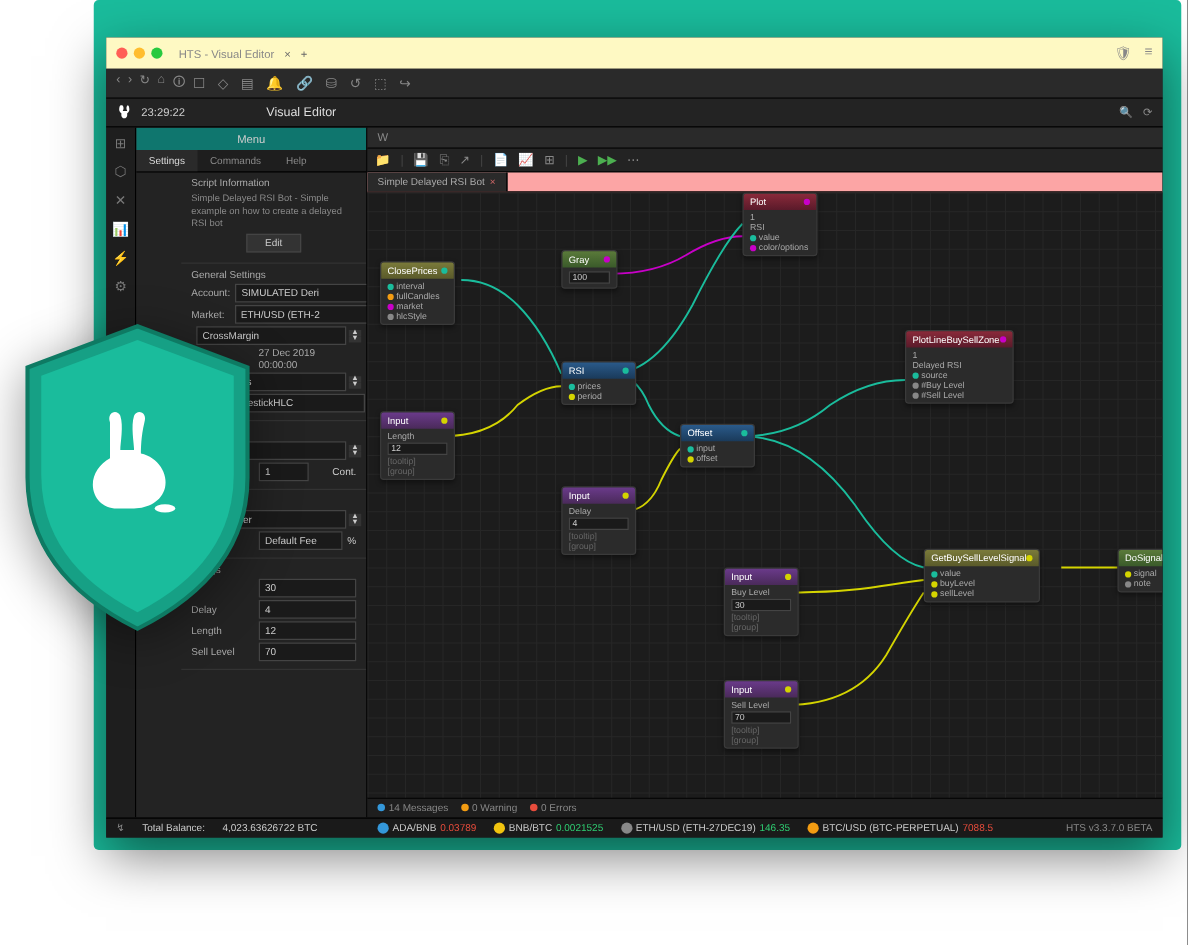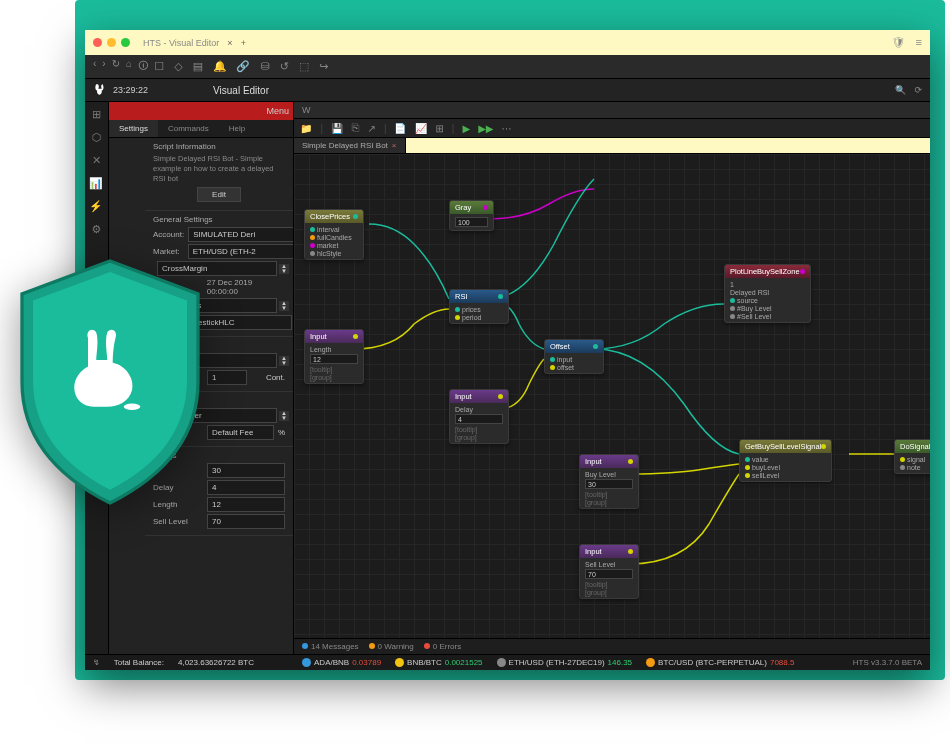--- a/index.html
+++ b/index.html
@@ -18,39 +18,39 @@
 .rabbit-icon { width: 14px; height: 14px; margin-right: 6px; }
 .time { font-size: 9px; color: #ccc; margin-right: 20px; }
 .title { flex: 0 0 auto; font-size: 10px; color: #ddd; margin-left: 45px; }
 .main-area { display: flex; flex: 1; overflow: hidden; }
 .left-rail { width: 24px; background: #1e1e1e; border-right: 1px solid #000; display: flex; flex-direction: column; align-items: center; padding-top: 6px; gap: 10px; color: #777; font-size: 11px; }
 .left-rail div { cursor: pointer; }
 .sidebar { width: 185px; background: #232323; border-right: 1px solid #000; display: flex; flex-direction: column; overflow: hidden; }
 .sidebar-tabs { display: flex; background: #1e1e1e; border-bottom: 1px solid #000; font-size: 8px; }
 .sidebar-tabs div { padding: 4px 10px; cursor: pointer; color: #888; }
 .sidebar-tabs .active { background: #2a2a2a; color: #ddd; }
-.menu-title { text-align: right; padding: 4px; font-size: 9px; background: #b91c1c; }
+.menu-title { text-align: center; padding: 4px; font-size: 9px; background: #0f766e; }
 .section { padding: 4px 8px; border-bottom: 1px solid #333; margin-left: 36px; }
 .section-h { font-size: 8px; color: #aaa; margin-bottom: 3px; }
 .section-desc { font-size: 7.5px; color: #888; line-height: 1.3; }
 .edit-btn { display: block; margin: 4px auto; padding: 2px 14px; background: #333; border: 1px solid #444; color: #ccc; font-size: 8px; cursor: pointer; }
 .field-row { display: flex; align-items: center; margin: 2px 0; gap: 4px; }
 .field-label { width: 50px; font-size: 8px; color: #aaa; }
 .field-input { flex: 1; background: #1a1a1a; border: 1px solid #444; color: #ccc; font-size: 8px; padding: 2px 4px; min-width: 0; }
 .select-wrap { display: flex; align-items: center; gap: 2px; flex: 1; }
 .spinner-btns { display: flex; flex-direction: column; }
 .spinner-btns span { font-size: 6px; line-height: 5px; background: #333; padding: 0 2px; cursor: pointer; }
 .editor-area { flex: 1; display: flex; flex-direction: column; background: #1a1a1a; }
 .editor-header { display: flex; align-items: center; background: #2a2a2a; padding: 3px 8px; border-bottom: 1px solid #000; font-size: 9px; color: #aaa; }
 .editor-header .etitle { flex: 1; text-align: center; }
 .editor-toolbar { display: flex; align-items: center; background: #232323; padding: 3px 6px; gap: 8px; border-bottom: 1px solid #000; color: #888; font-size: 10px; }
 .editor-toolbar .tb-icon { cursor: pointer; }
 .editor-toolbar .play { color: #4caf50; }
 .editor-toolbar .ff { color: #4caf50; }
-.file-tabs { display: flex; background: #fef9c3; font-size: 8px; border-bottom: 1px solid #000; }
+.file-tabs { display: flex; background: #fca5a5; font-size: 8px; border-bottom: 1px solid #000; }
 .file-tab { padding: 3px 8px; background: #2a2a2a; border-right: 1px solid #000; color: #aaa; display: flex; align-items: center; gap: 4px; }
 .file-tab .close-x { color: #c66; cursor: pointer; }
 .canvas { flex: 1; background: #1c1c1c; background-image: linear-gradient(#262626 1px, transparent 1px), linear-gradient(90deg, #262626 1px, transparent 1px); background-size: 15px 15px; position: relative; overflow: hidden; }
 .node { position: absolute; background: #2b2b2b; border: 1px solid #3a3a3a; border-radius: 3px; min-width: 60px; box-shadow: 0 2px 4px rgba(0,0,0,0.4); }
 .node-header { padding: 2px 5px; font-size: 7.5px; color: #fff; border-radius: 2px 2px 0 0; display: flex; justify-content: space-between; align-items: center; }
 .node-body { padding: 2px 3px; font-size: 7px; color: #aaa; }
 .node-body div { padding: 0.5px 2px; display: flex; align-items: center; gap: 2px; }
 .port { width: 5px; height: 5px; border-radius: 50%; display: inline-block; }
 .hdr-green { background: linear-gradient(#5a7a3a, #3a5a2a); }
 .hdr-blue { background: linear-gradient(#2a5a8a, #1a3a5a); }
@@ -334,20 +334,42 @@
         <div class="node" style="left:155px;top:46px;min-width:45px">
           <div class="node-header hdr-green">
               <span>Gray</span>
               <span class="port" style="background:#c800c8"></span>
             </div>
           <div class="node-body">
               <div class="input-val">100</div>
             </div>
         </div>
 
+        <div class="node" style="left:300px;top:0px">
+          <div class="node-header hdr-red">
+              <span>Plot</span>
+              <span class="port" style="background:#c800c8"></span>
+            </div>
+          <div class="node-body">
+            <div>
+                <span>1</span>
+              </div>
+            <div>
+                <span>RSI</span>
+              </div>
+            <div>
+                <span class="port" style="background:#1abc9c"></span>
+                <span>value</span>
+              </div>
+            <div>
+                <span class="port" style="background:#c800c8"></span>
+                <span>color/options</span>
+              </div>
+          </div>
+        </div>
 
         <div class="node" style="left:430px;top:110px">
           <div class="node-header hdr-red">
               <span>PlotLineBuySellZone</span>
               <span class="port" style="background:#c800c8"></span>
             </div>
           <div class="node-body">
             <div>
                 <span>1</span>
               </div>

